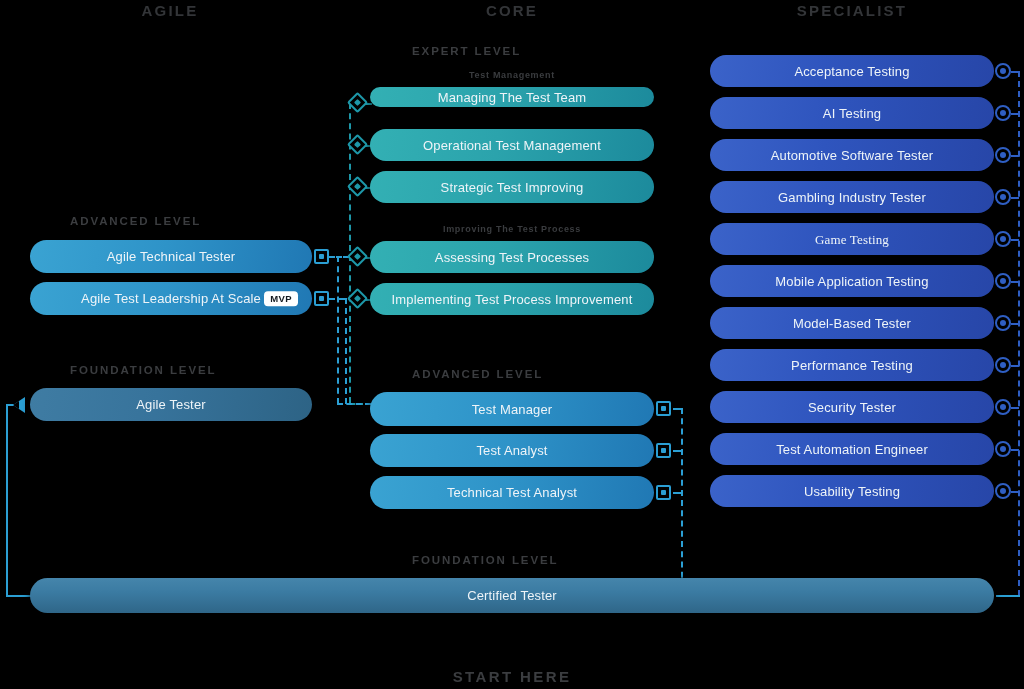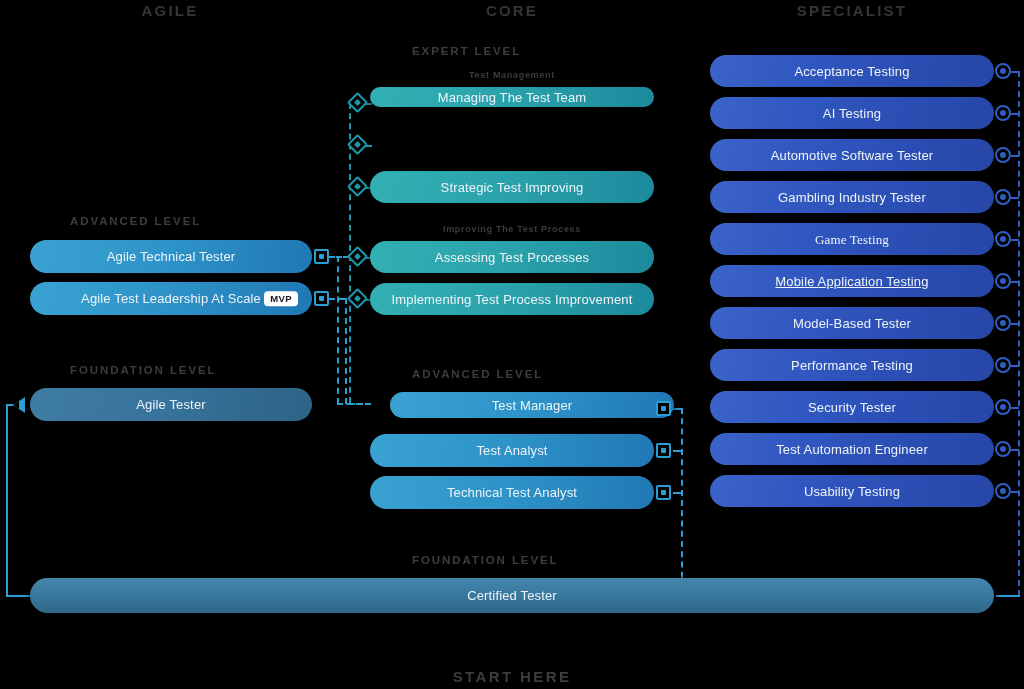--- a/index.html
+++ b/index.html
@@ -201,20 +201,23 @@
 
   <div class="group-label" style="left:412px;top:70px;width:200px;">Test Management</div>
 
   <div class="pill teal" style="left:370px;top:87px;width:284px;height:20px;">
     <span>Managing The Test Team</span>
   </div>
   <div class="node node-di" style="left:350px;top:95px;">
       <i></i>
     </div>
 
+  <div class="pill teal" style="left:370px;top:129px;width:284px;height:32px;">
+    <span>Operational Test Management</span>
+  </div>
   <div class="node node-di" style="left:350px;top:137px;">
       <i></i>
     </div>
 
   <div class="pill teal" style="left:370px;top:171px;width:284px;height:32px;">
     <span>Strategic Test Improving</span>
   </div>
   <div class="node node-di" style="left:350px;top:179px;">
       <i></i>
     </div>
@@ -230,21 +233,21 @@
 
   <div class="pill teal" style="left:370px;top:283px;width:284px;height:32px;">
     <span>Implementing Test Process Improvement</span>
   </div>
   <div class="node node-di" style="left:350px;top:291px;">
       <i></i>
     </div>
 
   <div class="level-label" style="left:412px;top:368px;width:200px;">ADVANCED LEVEL</div>
 
-  <div class="pill blue" style="left:390px;top:392px;width:284px;height:26px;">
+  <div class="pill blue" style="left:370px;top:392px;width:284px;height:34px;">
     <span>Test Manager</span>
   </div>
   <div class="node node-sq" style="left:656px;top:401px;">
       <i></i>
     </div>
 
   <div class="pill blue" style="left:370px;top:434px;width:284px;height:33px;">
     <span>Test Analyst</span>
   </div>
   <div class="node node-sq" style="left:656px;top:443px;">
@@ -286,21 +289,21 @@
       <i></i>
     </div>
 
   <div class="pill royal" style="left:710px;top:223px;width:284px;height:32px;font-family:Liberation Serif, serif;">
     <span>Game Testing</span>
   </div>
   <div class="node node-ci" style="left:995px;top:231px;">
       <i></i>
     </div>
 
-  <div class="pill royal" style="left:710px;top:265px;width:284px;height:32px;text-decoration:underline;">
+  <div class="pill royal" style="left:710px;top:265px;width:284px;height:32px;">
     <span>Mobile Application Testing</span>
   </div>
   <div class="node node-ci" style="left:995px;top:273px;">
       <i></i>
     </div>
 
   <div class="pill royal" style="left:710px;top:307px;width:284px;height:32px;">
     <span>Model-Based Tester</span>
   </div>
   <div class="node node-ci" style="left:995px;top:315px;">

